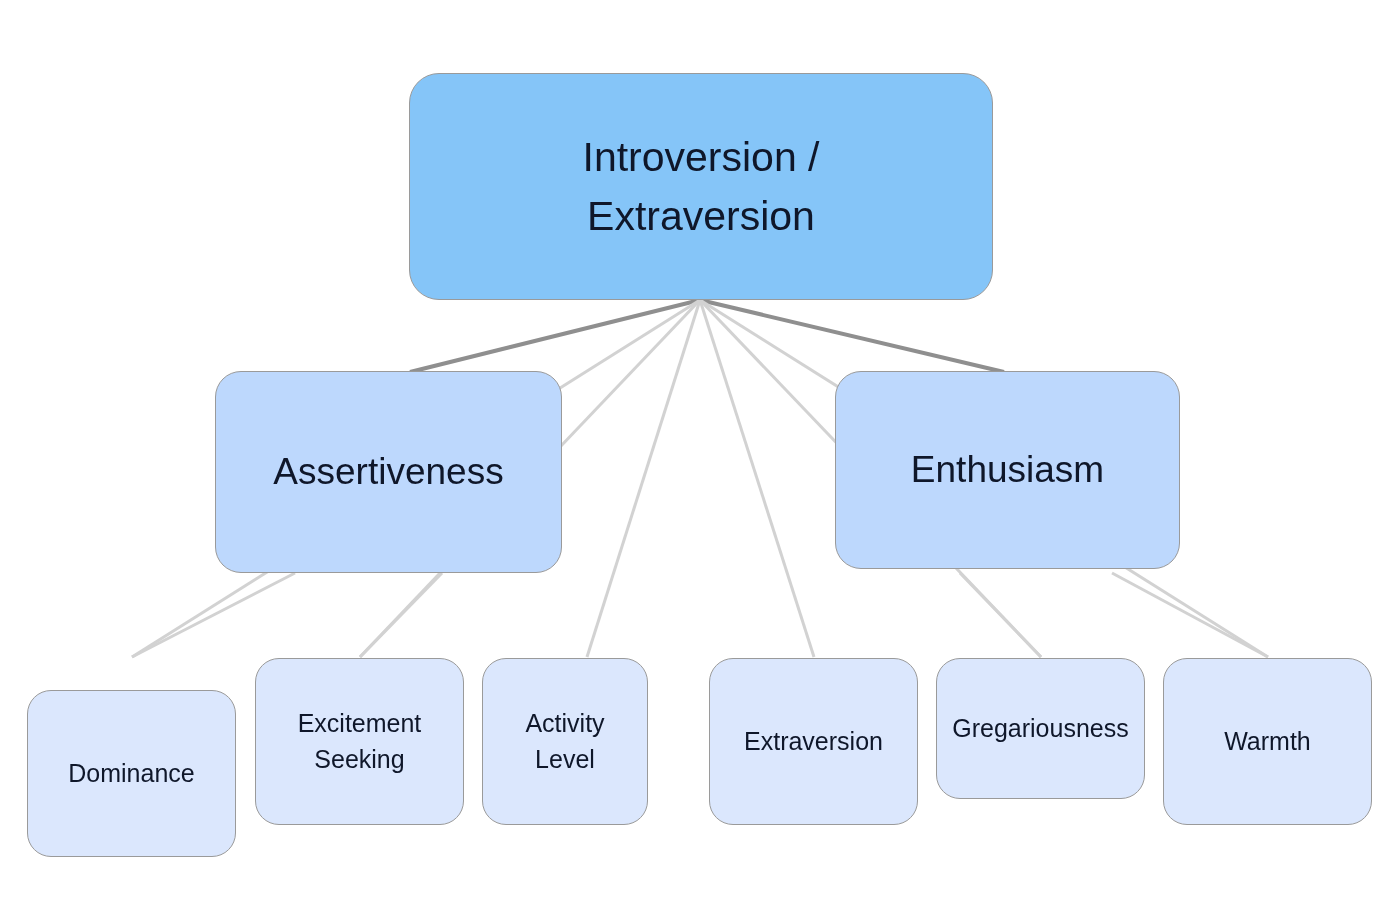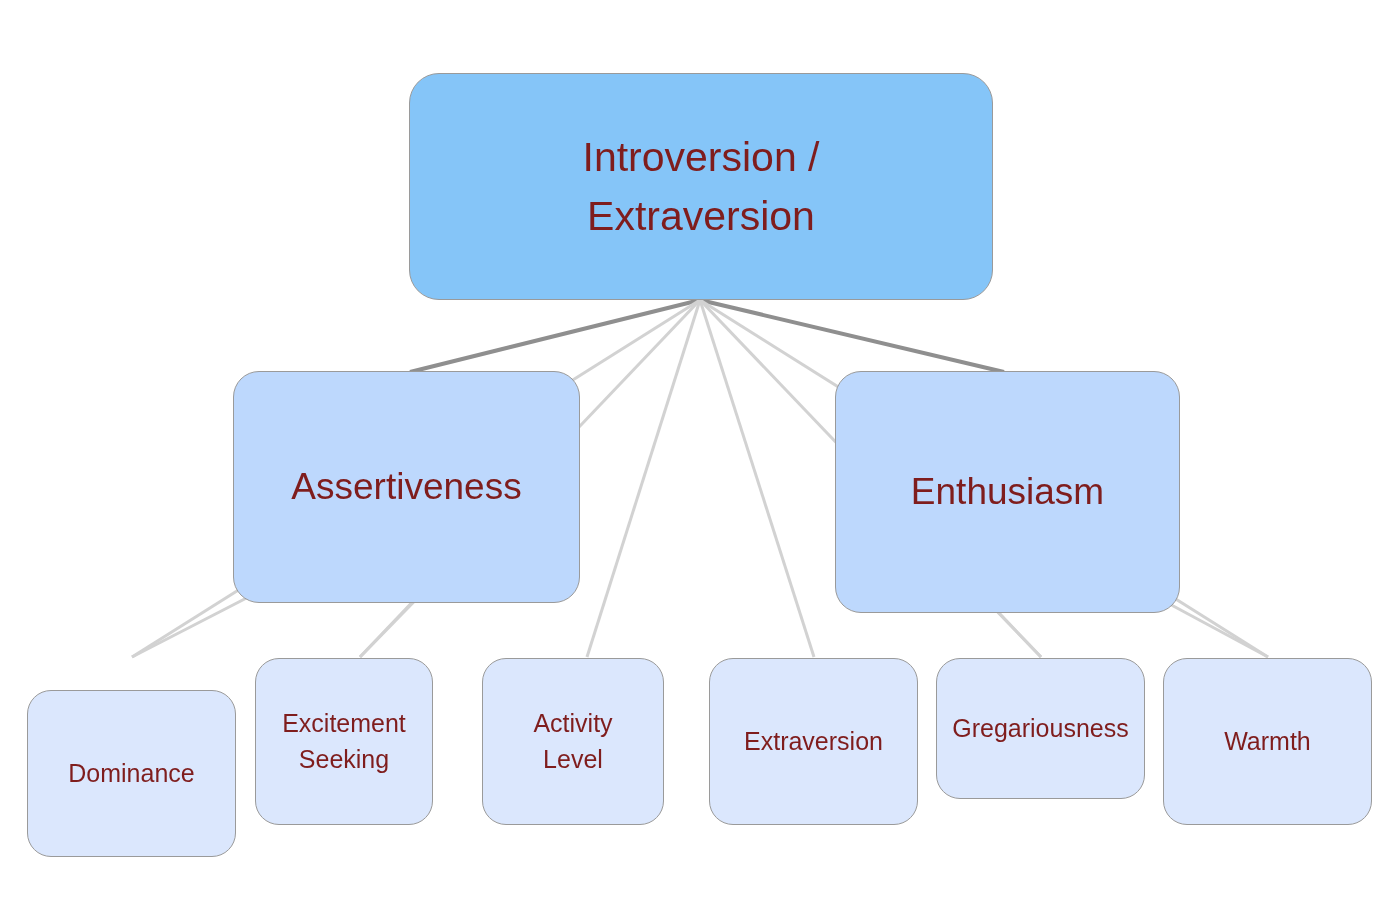--- a/index.html
+++ b/index.html
@@ -26,21 +26,21 @@
     height: 900px;
     pointer-events: none;
   }
   .node {
     position: absolute;
     box-sizing: border-box;
     display: flex;
     align-items: center;
     justify-content: center;
     text-align: center;
-    color: #7f1d1d;
+    color: #0f172a;
     border: 1.3px solid #9a9a9a;
     border-radius: 26px;
     line-height: 1.42;
     padding: 4px 10px;
     white-space: pre-line;
   }
   .node.level-root {
     background: #85c5f8;
     font-size: 41px;
     border-radius: 30px;
@@ -73,25 +73,25 @@
         <line x1="295" y1="573" x2="132" y2="657" stroke="#d2d2d2" stroke-width="3" stroke-linecap="butt"></line>
         <line x1="442" y1="573" x2="360" y2="657" stroke="#d2d2d2" stroke-width="3" stroke-linecap="butt"></line>
         <line x1="960" y1="573" x2="1041" y2="657" stroke="#d2d2d2" stroke-width="3" stroke-linecap="butt"></line>
         <line x1="1112" y1="573" x2="1268" y2="657" stroke="#d2d2d2" stroke-width="3" stroke-linecap="butt"></line>
       </g>
   </svg>
 
   <div class="node level-root" id="node-root" style="left: 409px; top: 73px; width: 584px; height: 227px; background: rgb(133, 197, 248);">Introversion /
 Extraversion</div>
 
-  <div class="node level-mid" id="node-mid-0" style="left: 233px; top: 371px; width: 347px; height: 232px; background: rgb(189, 216, 253);">Assertiveness</div>
-  <div class="node level-mid" id="node-mid-1" style="left: 835px; top: 371px; width: 345px; height: 242px; background: rgb(189, 216, 253);">Enthusiasm</div>
+  <div class="node level-mid" id="node-mid-0" style="left: 215px; top: 371px; width: 347px; height: 202px; background: rgb(189, 216, 253);">Assertiveness</div>
+  <div class="node level-mid" id="node-mid-1" style="left: 835px; top: 371px; width: 345px; height: 198px; background: rgb(189, 216, 253);">Enthusiasm</div>
 
   <div class="node level-leaf" id="node-leaf-0" style="left: 27px; top: 658px; width: 209px; height: 167px; background: rgb(219, 231, 253); margin-top: 32px;">Dominance</div>
-  <div class="node level-leaf" id="node-leaf-1" style="left: 255px; top: 658px; width: 178px; height: 167px; background: rgb(219, 231, 253);">Excitement
+  <div class="node level-leaf" id="node-leaf-1" style="left: 255px; top: 658px; width: 209px; height: 167px; background: rgb(219, 231, 253);">Excitement
 Seeking</div>
-  <div class="node level-leaf" id="node-leaf-2" style="left: 482px; top: 658px; width: 182px; height: 167px; background: rgb(219, 231, 253);">Activity
+  <div class="node level-leaf" id="node-leaf-2" style="left: 482px; top: 658px; width: 166px; height: 167px; background: rgb(219, 231, 253);">Activity
 Level</div>
   <div class="node level-leaf" id="node-leaf-3" style="left: 709px; top: 658px; width: 209px; height: 167px; background: rgb(219, 231, 253);">Extraversion</div>
   <div class="node level-leaf" id="node-leaf-4" style="left: 936px; top: 658px; width: 209px; height: 141px; background: rgb(219, 231, 253);">Gregariousness</div>
   <div class="node level-leaf" id="node-leaf-5" style="left: 1163px; top: 658px; width: 209px; height: 167px; background: rgb(219, 231, 253);">Warmth</div>
 
 </div>
 
 </body></html>

